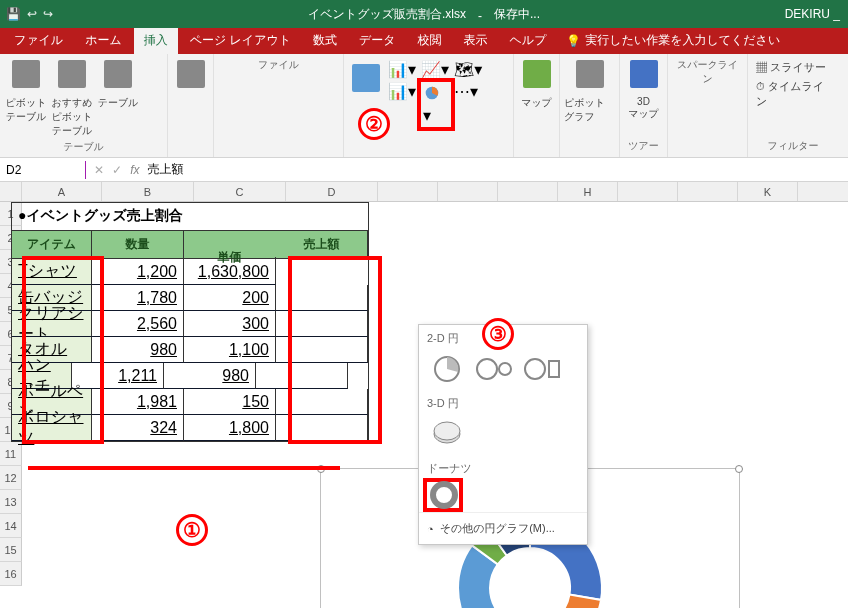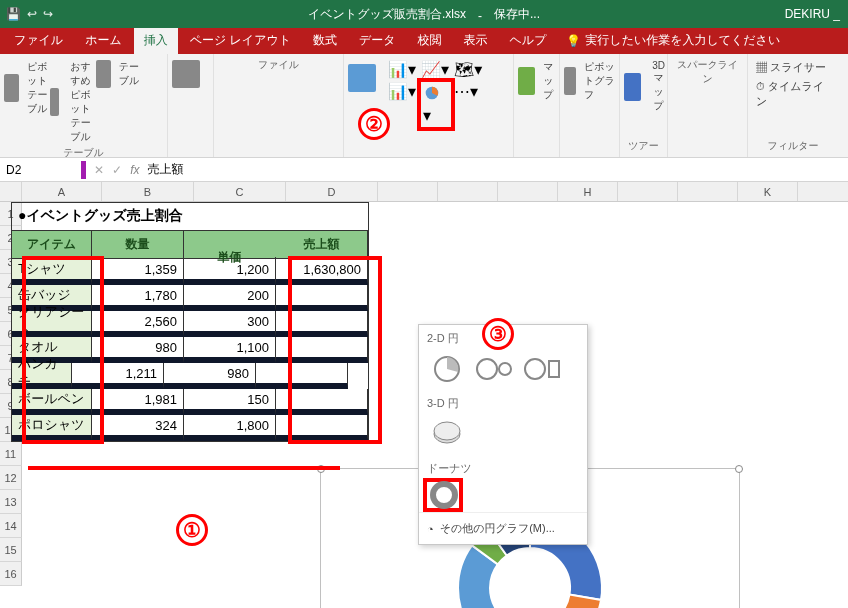--- a/index.html
+++ b/index.html
@@ -13,48 +13,48 @@
 
 .ribbon-tabs { height: 26px; background: #b91c1c; display: flex; color: #fff; font-size: 12px; align-items: flex-end; padding-left: 4px; gap: 2px; }
 .ribbon-tab { padding: 5px 10px; cursor: pointer; }
 .ribbon-tab.active { background: #f3f3f3; color: #217346; }
 .ribbon-tell { display: flex; align-items: center; gap: 4px; padding: 5px 8px; }
 
 .ribbon { height: 104px; background: #f3f3f3; border-bottom: 1px solid #d4d4d4; display: flex; position: relative; }
 .rgroup { border-right: 1px solid #e0e0e0; display: flex; flex-direction: column; justify-content: space-between; padding: 2px 4px 2px 4px; }
 .rgroup-label { text-align: center; font-size: 10px; color: #666; padding: 2px 0; }
 .rgroup-body { display: flex; gap: 2px; flex: 1; align-items: flex-start; }
-.big-btn { width: 44px; display: flex; align-items: center; font-size: 10px; color: #444; gap: 8px; padding-top: 4px; }
+.big-btn { width: 44px; display: flex; flex-direction: column; align-items: center; font-size: 10px; color: #444; gap: 8px; padding-top: 4px; }
 .big-btn .ico { width: 28px; height: 28px; background: #888; border-radius: 2px; }
 .small-lines { display: flex; flex-direction: column; gap: 4px; font-size: 11px; color: #444; justify-content: center; padding: 4px; }
 
 .pie-popup { position: absolute; left: 418px; top: 142px; width: 170px; background: #fff; border: 1px solid #c8c8c8; box-shadow: 2px 2px 6px rgba(0,0,0,.2); z-index: 50; font-size: 11px; }
 .pp-section { padding: 6px 8px 2px 8px; color: #666; }
 .pp-row { display: flex; gap: 8px; padding: 4px 8px; }
 .pp-item { width: 40px; height: 34px; display: flex; align-items: center; justify-content: center; }
 .pp-more { padding: 8px; color: #444; display: flex; align-items: center; gap: 6px; border-top: 1px solid #eee; }
 
 .namebox-row { height: 24px; border-bottom: 1px solid #d4d4d4; display: flex; align-items: center; font-size: 12px; background: #fff; }
-.namebox { width: 86px; border-right: 5px solid #a21caf; padding: 2px 6px; }
+.namebox { width: 86px; border-right: 1px solid #a21caf; padding: 2px 6px; }
 .fx-area { display: flex; align-items: center; gap: 8px; padding-left: 8px; }
 .fx-lbl { font-style: italic; color: #888; }
 
 .sheet { position: relative; display: flex; }
 .col-headers { height: 20px; display: flex; position: absolute; top: 0; left: 0; right: 0; background: #f0f0f0; border-bottom: 1px solid #ccc; font-size: 11px; }
 .ch { border-right: 1px solid #d6d6d6; text-align: center; color: #555; line-height: 20px; }
 .row-headers { width: 22px; position: absolute; top: 20px; left: 0; }
 .rh { height: 24px; border-bottom: 1px solid #d6d6d6; border-right: 1px solid #ccc; background: #f0f0f0; font-size: 11px; text-align: center; color: #555; line-height: 24px; }
 
 
 .dtable { position: absolute; top: 20px; left: 11px; border: 1px solid #333; }
 .dt-title { height: 28px; font-size: 14px; font-weight: bold; padding: 4px 6px; border-bottom: 1px solid #333; width: 356px; }
 .dt-head { display: flex; background: #8dc98b; height: 28px; }
 .dt-head > div { border-right: 1px solid #333; border-bottom: 1px solid #333; font-size: 12px; display: flex; align-items: center; justify-content: center; color: #1b4d1b; font-weight: 600; }
 .dt-row { display: flex; height: 26px; }
-.dt-row > div { border-right: 1px solid #333; border-bottom: 6px solid #0f172a; font-size: 13px; display: flex; align-items: center; padding: 0 6px; }
+.dt-row > div { border-right: 1px solid #333; border-bottom: 1px solid #0f172a; font-size: 16px; display: flex; align-items: center; padding: 0 6px; text-decoration: underline; }
 .dt-c0 { width: 80px; background: #e6f2da; }
 .dt-c1 { width: 92px; justify-content: flex-end; }
 .dt-c2 { width: 92px; justify-content: flex-end; }
 .dt-c3 { width: 92px; justify-content: flex-end; }
 
 
 .ann { position: absolute; border: 4px solid #ff0000; z-index: 60; pointer-events: none; }
 .ann-num { position: absolute; width: 32px; height: 32px; border: 3px solid #ff0000; border-radius: 50%; color: #ff0000; font-size: 20px; font-weight: bold; display: flex; align-items: center; justify-content: center; background: #fff; z-index: 65; }
 
 
@@ -247,21 +247,20 @@
     <div class="dt-title">●イベントグッズ売上割合</div>
     <div class="dt-head" id="dthead">
         <div style="width: 80px;">アイテム</div>
         <div style="width: 92px;">数量</div>
         <div style="width: 92px; margin-top: 26px;">単価</div>
         <div style="width: 92px;">売上額</div>
       </div>
     <div id="dtbody">
         <div class="dt-row">
           <div class="dt-c0" style="width: 80px;">Tシャツ</div>
-          <div class="dt-c1" style="width: 92px;">1,359</div>
           <div class="dt-c2" style="width: 92px;">1,200</div>
           <div class="dt-c3" style="width: 92px;">1,630,800</div>
         </div>
         <div class="dt-row">
           <div class="dt-c0" style="width: 80px;">缶バッジ</div>
           <div class="dt-c1" style="width: 92px;">1,780</div>
           <div class="dt-c2" style="width: 92px;">200</div>
           <div class="dt-c3" style="width: 92px;"></div>
         </div>
         <div class="dt-row">

